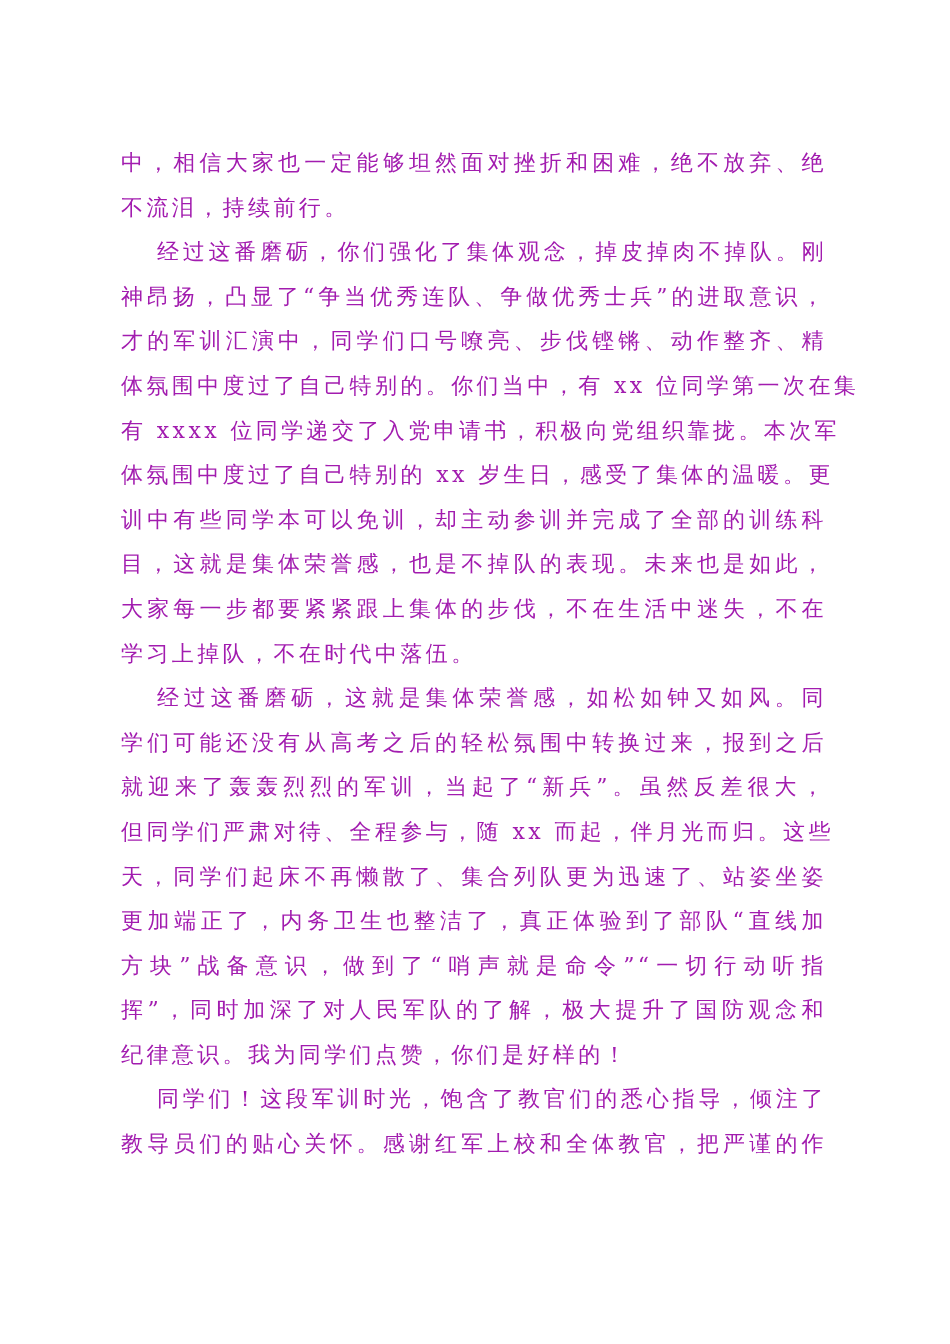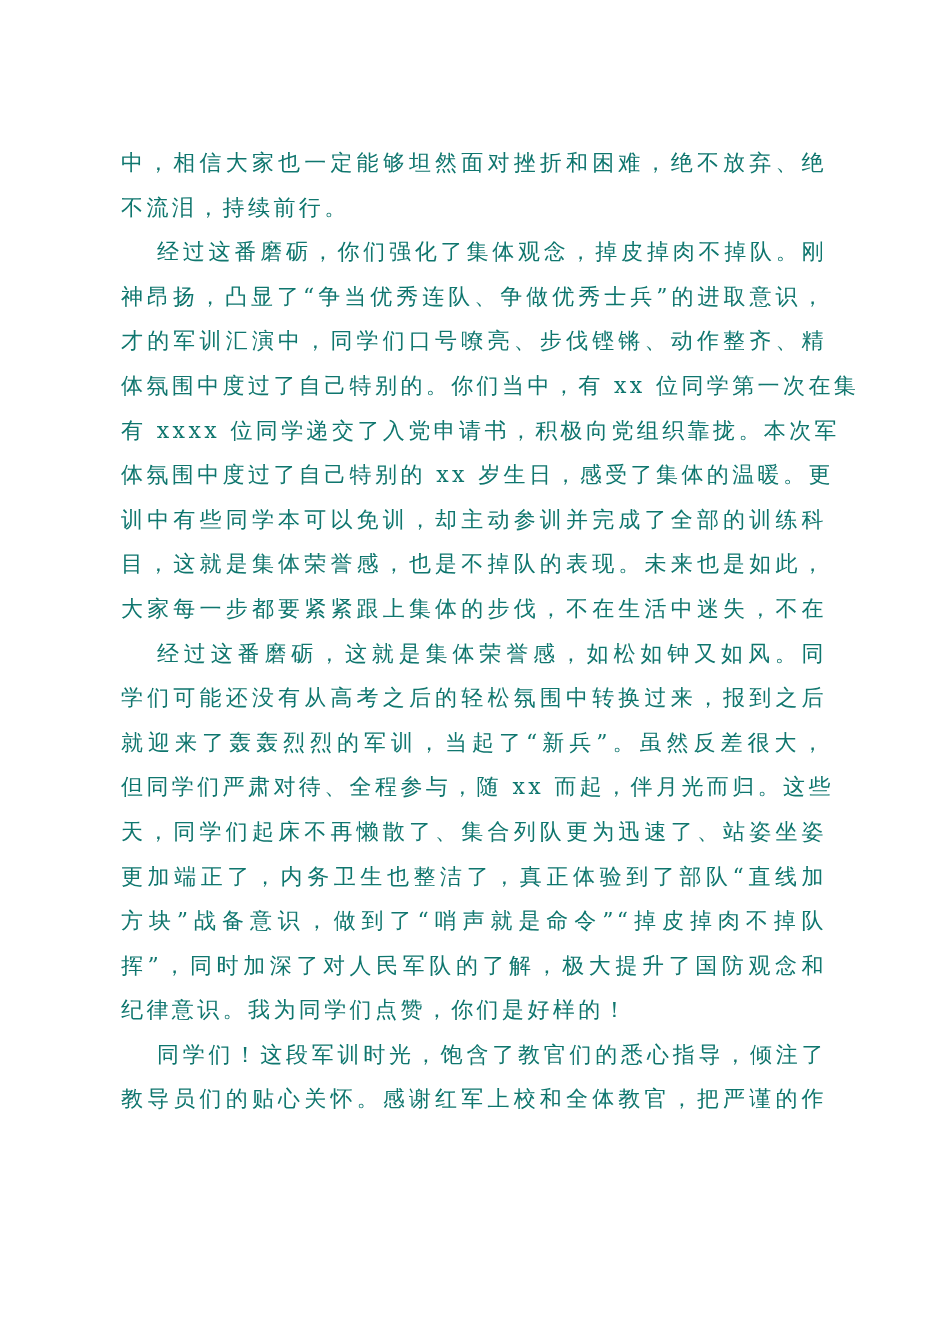--- a/index.html
+++ b/index.html
@@ -2,21 +2,21 @@
 <html><head>
 <meta charset="utf-8">
 <style>
   html, body { margin: 0; padding: 0; background: #ffffff; }
   body { width: 950px; height: 1344px; position: relative; overflow: hidden; }
   .page {
     position: absolute;
     left: 121px;
     top: 141px;
     width: 706px;
-    color: #0f766e;
+    color: #a21caf;
     font-family: "DejaVu Serif", "Liberation Serif", serif;
     font-size: 22px;
     line-height: 44.6px;
   }
   .line {
     display: block;
     white-space: nowrap;
     letter-spacing: 3.4px;
     text-align: justify;
     text-align-last: justify;
@@ -38,30 +38,31 @@
   <div>
     <span class="line indent">经过这番磨砺，你们强化了集体观念，掉皮掉肉不掉队。刚</span>
     <span class="line">神昂扬，凸显了“争当优秀连队、争做优秀士兵”的进取意识，</span>
     <span class="line">才的军训汇演中，同学们口号嘹亮、步伐铿锵、动作整齐、精</span>
     <span class="line">体氛围中度过了自己特别的。你们当中，有 xx 位同学第一次在集</span>
     <span class="line">有 xxxx 位同学递交了入党申请书，积极向党组织靠拢。本次军</span>
     <span class="line">体氛围中度过了自己特别的 xx 岁生日，感受了集体的温暖。更</span>
     <span class="line">训中有些同学本可以免训，却主动参训并完成了全部的训练科</span>
     <span class="line">目，这就是集体荣誉感，也是不掉队的表现。未来也是如此，</span>
     <span class="line">大家每一步都要紧紧跟上集体的步伐，不在生活中迷失，不在</span>
+    <span class="line last">学习上掉队，不在时代中落伍。</span>
   </div>
 
   <div>
     <span class="line indent">经过这番磨砺，这就是集体荣誉感，如松如钟又如风。同</span>
     <span class="line">学们可能还没有从高考之后的轻松氛围中转换过来，报到之后</span>
     <span class="line">就迎来了轰轰烈烈的军训，当起了“新兵”。虽然反差很大，</span>
     <span class="line">但同学们严肃对待、全程参与，随 xx 而起，伴月光而归。这些</span>
     <span class="line">天，同学们起床不再懒散了、集合列队更为迅速了、站姿坐姿</span>
     <span class="line">更加端正了，内务卫生也整洁了，真正体验到了部队“直线加</span>
-    <span class="line">方块”战备意识，做到了“哨声就是命令”“掉皮掉肉不掉队</span>
+    <span class="line">方块”战备意识，做到了“哨声就是命令”“一切行动听指</span>
     <span class="line">挥”，同时加深了对人民军队的了解，极大提升了国防观念和</span>
     <span class="line last">纪律意识。我为同学们点赞，你们是好样的！</span>
   </div>
 
   <div>
     <span class="line indent">同学们！这段军训时光，饱含了教官们的悉心指导，倾注了</span>
     <span class="line">教导员们的贴心关怀。感谢红军上校和全体教官，把严谨的作</span>
   </div>
 </div>
 

